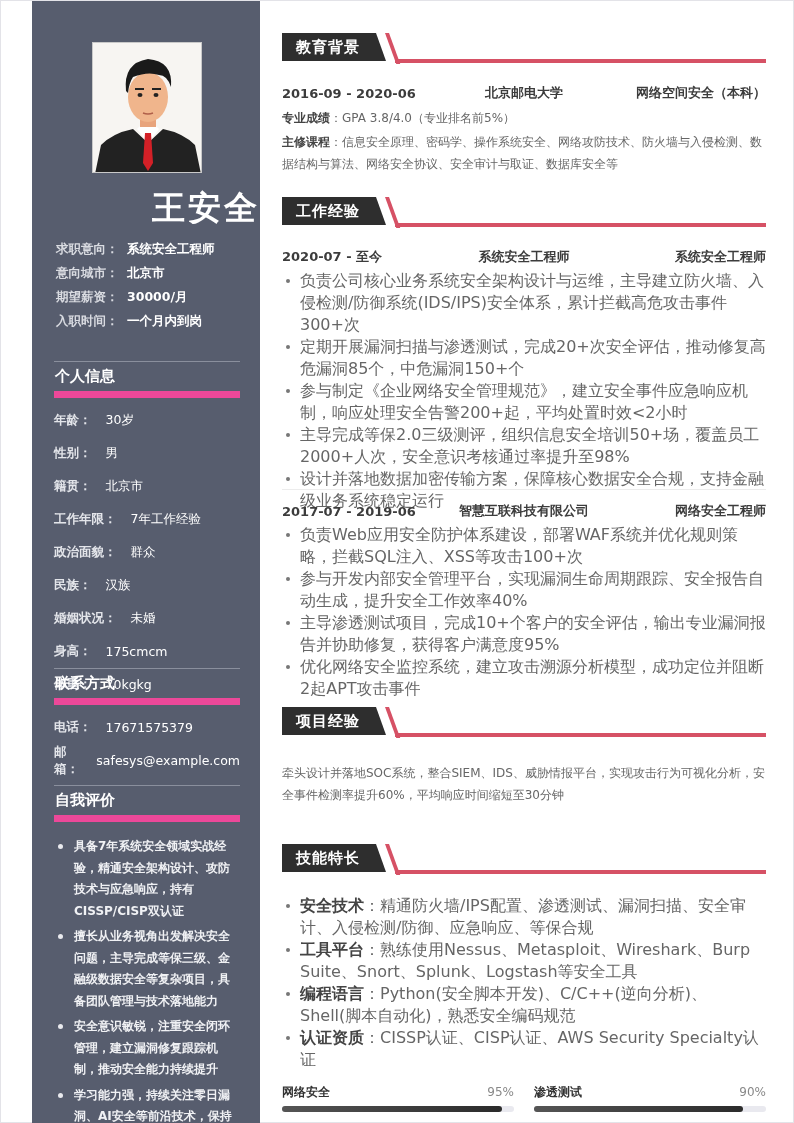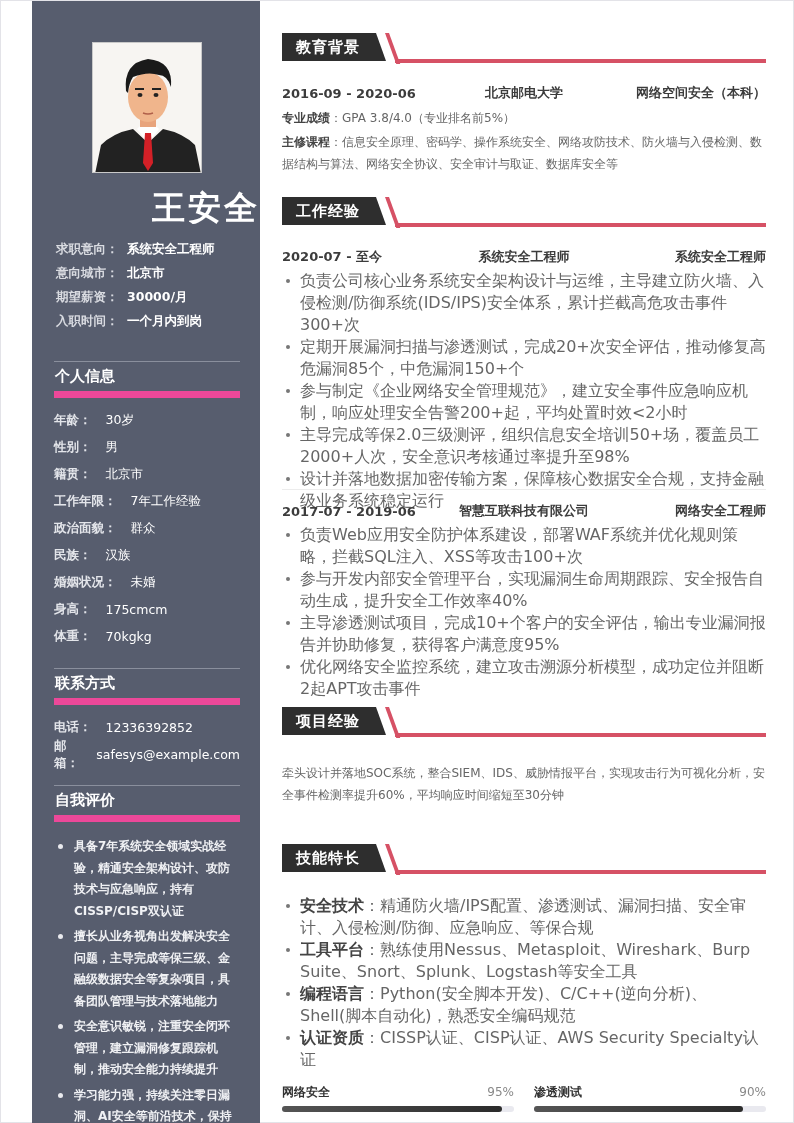--- a/index.html
+++ b/index.html
@@ -8,21 +8,21 @@
   .page { position: absolute; left: 0; top: 0; width: 794px; height: 1123px; background: #fff; border: 1px solid #e3e3e8; }
   .sidebar { position: absolute; left: 31px; top: 0; width: 228px; height: 1123px; background: #575d6e; color: #fff; overflow: hidden; }
   .photo { position: absolute; left: 60px; top: 41px; width: 110px; height: 131px; background: #f7f5f2; border: 1px solid #c9c9c9; overflow: hidden; }
   .name { position: absolute; left: 0; width: 228px; top: 185px; text-align: right; font-size: 33px; font-weight: bold; letter-spacing: 3px; color: #fff; }
   .intent { position: absolute; left: 24px; top: 236px; width: 190px; }
   .intent .row { display: flex; height: 24px; align-items: center; font-size: 12.5px; font-weight: bold; }
   .intent .lbl { color: #d9dbe1; width: 71px; }
   .intent .val { color: #fff; }
   .sec { position: absolute; left: 22px; width: 186px; }
   .sec-head { border-top: 1px solid #8a8f9d; border-bottom: 7px solid #ec4899; height: 37px; display: flex; align-items: center; font-size: 15px; font-weight: bold; color: #fff; padding-left: 1px; }
-  .kv { display: flex; align-items: center; height: 27px; font-size: 12.5px; }
+  .kv { display: flex; align-items: center; height: 27px; font-size: 12.5px; margin-top: 6px; }
   .kv .k { font-weight: bold; color: #e3e5ea; margin-right: 14px; }
   .kv .v { color: #fff; }
   .eval { list-style: none; margin-top: 14px; }
   .eval li { position: relative; padding-left: 20px; font-size: 12px; font-weight: bold; line-height: 21.5px; color: #f0f1f4; margin-bottom: 4px; padding-right: 4px; }
   .eval li::before { content: ""; position: absolute; left: 4px; top: 8px; width: 5px; height: 5px; border-radius: 50%; background: #e9eaee; }
 
   .main { position: absolute; left: 281px; top: 0; width: 484px; }
   .sh { position: absolute; left: 0; width: 484px; height: 32px; }
   .sh .tag { position: absolute; left: 0; top: 0; height: 28px; width: 104px; background: #2e2e2e; color: #fff; font-size: 15px; font-weight: bold; display: flex; align-items: center; padding-left: 14px; clip-path: polygon(0 0, 94px 0, 104px 28px, 0 28px); letter-spacing: 1px; }
   .sh .slash { position: absolute; left: 103px; top: 0; width: 4px; height: 31px; background: #d65165; transform: skewX(20deg); transform-origin: top left; }
@@ -129,21 +129,21 @@
             <span class="v">70kgkg</span>
           </div>
       </div>
     </div>
 
     <div class="sec" style="top:667px;">
       <div class="sec-head">联系方式</div>
       <div style="margin-top:9px;">
         <div class="kv">
             <span class="k">电话：</span>
-            <span class="v">12336392852</span>
+            <span class="v">17671575379</span>
           </div>
         <div class="kv">
             <span class="k">邮箱：</span>
             <span class="v">safesys@example.com</span>
           </div>
       </div>
     </div>
 
     <div class="sec" style="top:784px;">
       <div class="sec-head">自我评价</div>

